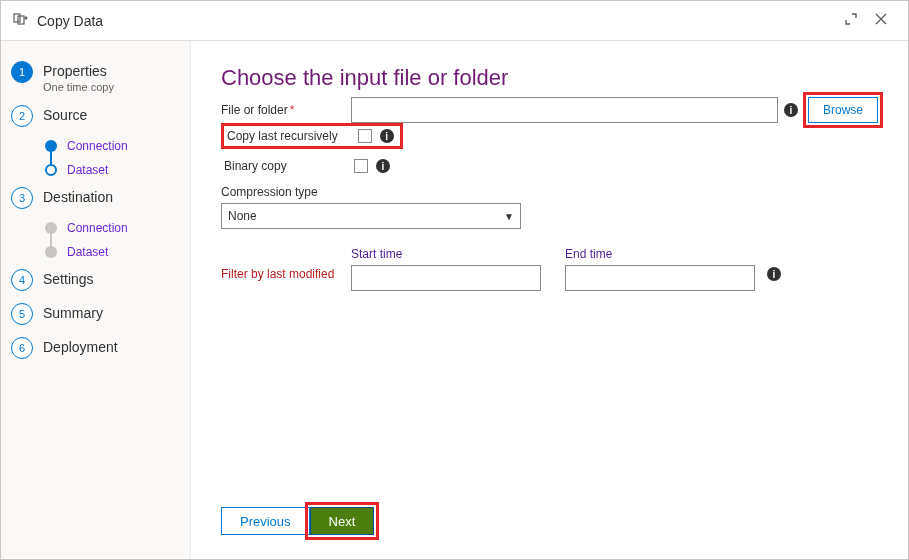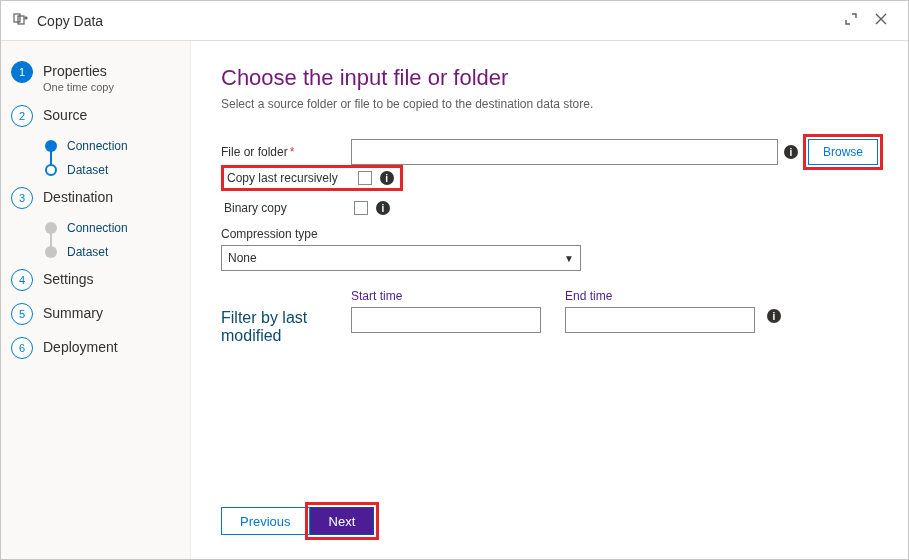--- a/index.html
+++ b/index.html
@@ -49,21 +49,21 @@
       margin-right: 10px; flex-shrink: 0;
     }
     .substep-line {
       position: absolute; left: 5px; top: 12px; width: 2px; height: 18px;
     }
     .dot-filled { background: #0078d4; }
     .dot-outline { background: #fff; border: 2px solid #0078d4; }
     .dot-grey { background: #c8c6c4; }
     .line-blue { background: #0078d4; }
     .line-grey { background: #c8c6c4; }
-    .substep-label { font-size: 12px; color: #0c4a6e; }
+    .substep-label { font-size: 12px; color: #6d28d9; }
 
     .main {
       flex: 1; padding: 24px 30px; position: relative; background: #fff;
       display: flex; flex-direction: column;
     }
     h1.page-title { font-size: 22px; font-weight: 400; color: #701a75; margin-bottom: 6px; }
     .page-desc { font-size: 12px; color: #605e5c; margin-bottom: 28px; }
 
     .form-row { display: flex; align-items: center; }
     .form-label { width: 130px; font-size: 12px; color: #323130; }
@@ -87,44 +87,44 @@
     .checkbox-label { font-size: 12px; color: #323130; margin-right: 20px; min-width: 110px; }
     .chk { width: 14px; height: 14px; border: 1px solid #8a8886; margin-right: 6px; }
     .highlight-wrap {
       display: inline-flex; align-items: center;
       border: 3px solid #e6252a; padding: 3px 6px 3px 3px;
     }
 
     .field-group { margin-top: 8px; }
     .field-group .group-label { font-size: 12px; color: #323130; margin-bottom: 4px; }
     .select {
-      width: 360px; height: 26px; border: 1px solid #8a8886;
+      width: 300px; height: 26px; border: 1px solid #8a8886;
       padding: 2px 6px; font-size: 12px; background: #fff;
       display: flex; align-items: center; justify-content: space-between;
       cursor: pointer;
     }
     .select .caret { font-size: 10px; color: #323130; }
 
     .filter-row { display: flex; align-items: flex-start; margin-top: 18px; }
-    .filter-label { width: 130px; font-size: 16px; color: #0c4a6e; padding-top: 20px; }
+    .filter-label { width: 130px; font-size: 12px; color: #b91c1c; padding-top: 20px; }
     .time-col { margin-right: 24px; }
     .time-col .col-label { font-size: 12px; color: #4c1d95; margin-bottom: 4px; }
     .time-input { width: 190px; height: 26px; border: 1px solid #8a8886; padding: 2px 6px; font-size: 12px; }
     .after-filter-info { margin-top: 20px; }
 
     .footer {
       margin-top: auto; padding-top: 20px;
       display: flex; align-items: center;
     }
     .btn {
       height: 28px; padding: 0 18px; font-size: 13px; cursor: pointer;
       border: 1px solid #0078d4;
     }
     .btn-secondary { background: #fff; color: #0078d4; }
-    .btn-primary { background: #4c1d95; color: #fff; border-color: #0050a0; }
+    .btn-primary { background: #4d7c0f; color: #fff; border-color: #0050a0; }
   </style>
 </head>
 <body>
 
 <div class="titlebar">
   <span class="icon">
     <svg width="16" height="16" viewBox="0 0 16 16">
         <rect x="1" y="3" width="6" height="8" fill="none" stroke="#605e5c" stroke-width="1.2"></rect>
         <rect x="5" y="5" width="6" height="8" fill="none" stroke="#605e5c" stroke-width="1.2"></rect>
         <path d="M11 7 h3 M12.5 5.5 L14 7 L12.5 8.5" fill="none" stroke="#605e5c" stroke-width="1.2"></path>
@@ -206,21 +206,20 @@
       <div class="step-circle">6</div>
       <div class="step-body">
           <div class="step-label">Deployment</div>
         </div>
     </div>
 
   </div>
 
   <div class="main">
     <h1 class="page-title">Choose the input file or folder</h1>
-    <div class="page-desc">Select a source folder or file to be copied to the destination data store.</div>
 
     <div class="form-row">
       <div class="form-label">
         <span>File or folder</span><span class="req">*</span>
       </div>
       <input class="text-input input-fileorfolder" type="text" value="" style="">
       <span class="info-icon">i</span>
       <button class="browse-btn highlight-red">Browse</button>
     </div>
 

